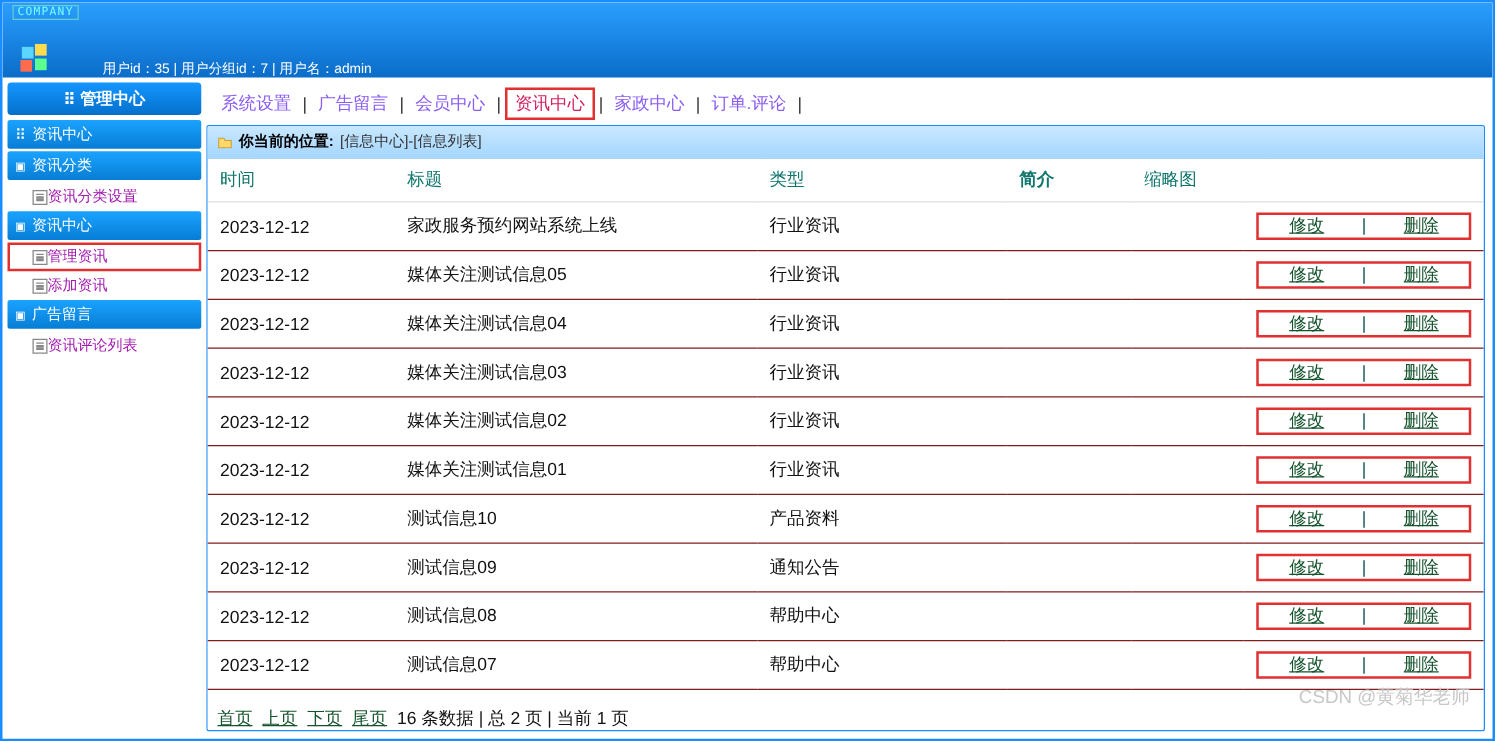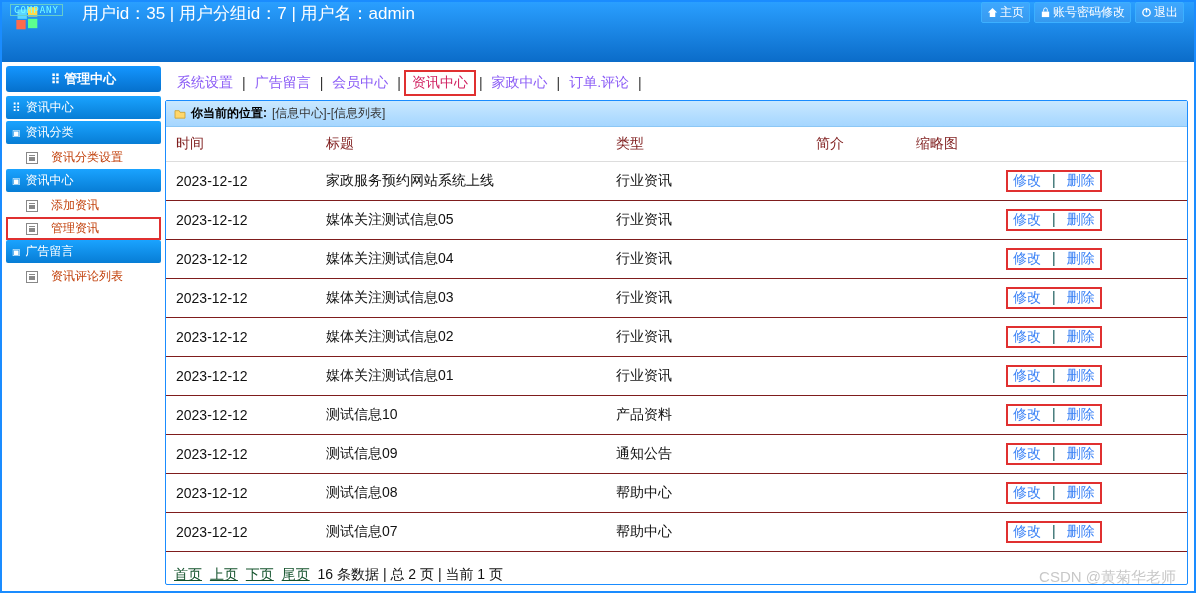--- a/index.html
+++ b/index.html
@@ -1,104 +1,82 @@
 <!DOCTYPE html>
 <html><head>
 <meta charset="utf-8">
 <style>
 * { margin: 0; padding: 0; box-sizing: border-box; }
 body { font-family: "Microsoft YaHei", Arial, sans-serif; font-size: 13px; background: #fff; width: 1196px; height: 593px; overflow: hidden; border: 2px solid #1a8cff; position: relative; }
 
-.top-bar { background: linear-gradient(to bottom, #2a9fff, #0b6cc9); height: 60px; display: flex; align-items: flex-start; color: #fff; position: relative; padding-left: 12px; }
+.top-bar { background: linear-gradient(to bottom, #2a9fff, #0b6cc9); height: 60px; display: flex; align-items: flex-end; color: #fff; position: relative; padding-left: 12px; }
 .company-tag { position: absolute; top: 2px; left: 8px; font-size: 9px; font-family: monospace; border: 1px solid #6cc; color: #7ff; padding: 0 3px; letter-spacing: 1px; }
 .logo-cubes { width: 28px; height: 28px; margin-right: 10px; margin-top: 4px; }
 .sys-title { font-size: 26px; font-weight: 500; letter-spacing: 1px; }
-.user-info { font-size: 17px; margin-left: 30px; }
+.user-info { font-size: 11px; margin-left: 30px; }
 .top-right { margin-left: auto; display: flex; align-items: center; gap: 4px; padding-right: 10px; }
 .top-right a { color: #fff; text-decoration: none; font-size: 12px; display: flex; align-items: center; gap: 2px; border: 1px solid #3cb0ff; background: rgba(255,255,255,0.1); padding: 1px 5px; border-radius: 2px; }
 .tr-icon { width: 11px; height: 11px; }
 
 .layout { display: flex; height: calc(100% - 60px); }
 
 .sidebar { width: 163px; padding: 4px; }
 .side-head { background: linear-gradient(to bottom, #1496ff, #0570cc); color: #fff; font-weight: bold; font-size: 13px; text-align: center; padding: 4px 0; border-radius: 3px; margin-bottom: 4px; display: flex; align-items: center; justify-content: center; gap: 5px; }
 .side-head .dots { letter-spacing: -1px; }
 .side-panel-head { background: linear-gradient(to bottom, #1aa3ff, #077dd5); color: #fff; font-size: 12px; padding: 3px 6px; border-radius: 2px; display: flex; align-items: center; gap: 5px; margin-bottom: 2px; }
 .side-panel-head .sq { font-size: 9px; }
-.side-item { padding: 3px 6px 3px 20px; font-size: 12px; color: #c2410c; display: flex; align-items: center; gap: 13px; cursor: pointer; text-align: center; }
+.side-item { padding: 3px 6px 3px 20px; font-size: 12px; color: #a21caf; display: flex; align-items: center; gap: 0; cursor: pointer; text-align: center; }
 .side-item.selected { border: 2px solid #e03030; padding: 1px 4px 1px 18px; }
 .doc-icon { width: 12px; height: 12px; border: 1px solid #888; background: #fff; display: inline-block; position: relative; }
 .doc-icon::after { content: ""; position: absolute; left: 2px; top: 2px; right: 2px; height: 1px; box-shadow: 0 0 0 #888, 0 2px 0 #888, 0 4px 0 #888; border-top: 1px solid #888; }
 
 .main { flex: 1; display: flex; flex-direction: column; padding: 4px 6px 6px 0; overflow: hidden; }
 .tab-bar { display: flex; align-items: center; gap: 3px; padding: 4px 6px; font-size: 14px; }
 .tab-item { color: #8b5cf6; padding: 2px 6px; cursor: pointer; }
 .tab-sep { color: #333; }
 .tab-item.selected { border: 2px solid #e03030; color: #d02060; }
 
 .content-box { border: 1px solid #1a8cff; border-radius: 2px; flex: 1; display: flex; flex-direction: column; overflow: hidden; }
 .breadcrumb { background: linear-gradient(to bottom, #c9e8ff, #a5d6ff); padding: 4px 8px; font-size: 12px; display: flex; align-items: center; gap: 5px; border-bottom: 1px solid #8cc7f5; }
 .breadcrumb .bc-icon { width: 12px; height: 10px; }
 .breadcrumb b { font-weight: bold; }
 .breadcrumb span.path { color: #333; }
 
 table { width: 100%; border-collapse: collapse; font-size: 14px; }
-th { text-align: left; font-weight: normal; padding: 8px 10px; border-bottom: 1px solid #ddd; color: #7f1d1d; }
+th { text-align: left; font-weight: normal; padding: 8px 10px; border-bottom: 1px solid #ddd; color: #0f766e; }
 td { padding: 8px 10px; border-bottom: 1px solid #7f1d1d; color: #111; }
 .col-time { width: 150px; }
 .col-title { width: 290px; }
 .col-type { width: 200px; }
-.col-intro { width: 100px; }
+.col-intro { width: 100px; font-weight: bold; }
 .col-thumb { width: 90px; }
 .action-cell { white-space: nowrap; }
 .action-wrap { display: inline-block; }
 .action-box { border: 2px solid #e03030; padding: 0; }
-.act-link { color: #3b82f6; cursor: pointer; padding: 0 5px; }
+.act-link { color: #14532d; text-decoration: underline; cursor: pointer; padding: 0 24px; }
 .act-sep { color: #155; padding: 0 6px; }
 
 .pager { padding: 14px 8px; font-size: 14px; }
 .pager a { color: #14532d; text-decoration: underline; margin-right: 4px; cursor: pointer; }
 .pager .info { color: #111; margin-top: 24px; }
 
-.watermark { position: absolute; right: 18px; bottom: 4px; color: #c8c8c8; font-size: 15px; pointer-events: none; }
+.watermark { position: absolute; right: 18px; bottom: 24px; color: #c8c8c8; font-size: 15px; pointer-events: none; }
 </style>
 </head>
 <body>
 
 <div class="top-bar">
   <div class="company-tag">COMPANY</div>
   <svg class="logo-cubes" viewBox="0 0 24 24">
     <rect x="3" y="3" width="8" height="8" fill="#5bd6ff"></rect>
       <rect x="12" y="1" width="8" height="8" fill="#ffdb4d"></rect>
     <rect x="2" y="12" width="8" height="8" fill="#ff6b4d"></rect>
       <rect x="12" y="11" width="8" height="8" fill="#5cff8f"></rect>
   </svg>
   <span class="user-info">用户id：35 | 用户分组id：7 | 用户名：admin</span>
-  <div class="top-right">
-    <a>
-        <svg class="tr-icon" viewBox="0 0 12 12">
-          <path d="M6 1 L11 6 H9 V11 H3 V6 H1 Z" fill="#fff"></path>
-        </svg>
-        <span>主页</span>
-      </a>
-    <a>
-        <svg class="tr-icon" viewBox="0 0 12 12">
-          <rect x="2" y="5" width="8" height="6" fill="#fff"></rect>
-          <path d="M4 5 V3 a2 2 0 0 1 4 0 V5" stroke="#fff" fill="none"></path>
-        </svg>
-        <span>账号密码修改</span>
-      </a>
-    <a>
-        <svg class="tr-icon" viewBox="0 0 12 12">
-          <circle cx="6" cy="6" r="4" stroke="#fff" fill="none" stroke-width="1.5"></circle>
-          <line x1="6" y1="1" x2="6" y2="6" stroke="#fff" stroke-width="1.5"></line>
-        </svg>
-        <span>退出</span>
-      </a>
-  </div>
 </div>
 
 <div class="layout">
   <div class="sidebar">
     <div class="side-head">
         <span class="dots">⠿</span>
         <span>管理中心</span>
       </div>
     <div class="side-panel-head">
         <span class="dots">⠿</span>
@@ -110,27 +88,27 @@
           <span>资讯分类</span>
         </div>
         <div class="side-item">
           <span class="doc-icon"></span>
           <span>资讯分类设置</span>
         </div>
         <div class="side-panel-head">
           <span class="sq">▣</span>
           <span>资讯中心</span>
         </div>
+        <div class="side-item selected">
+          <span class="doc-icon"></span>
+          <span>管理资讯</span>
+        </div>
         <div class="side-item">
           <span class="doc-icon"></span>
           <span>添加资讯</span>
-        </div>
-        <div class="side-item selected">
-          <span class="doc-icon"></span>
-          <span>管理资讯</span>
         </div>
         <div class="side-panel-head">
           <span class="sq">▣</span>
           <span>广告留言</span>
         </div>
         <div class="side-item">
           <span class="doc-icon"></span>
           <span>资讯评论列表</span>
         </div>
       </div>

